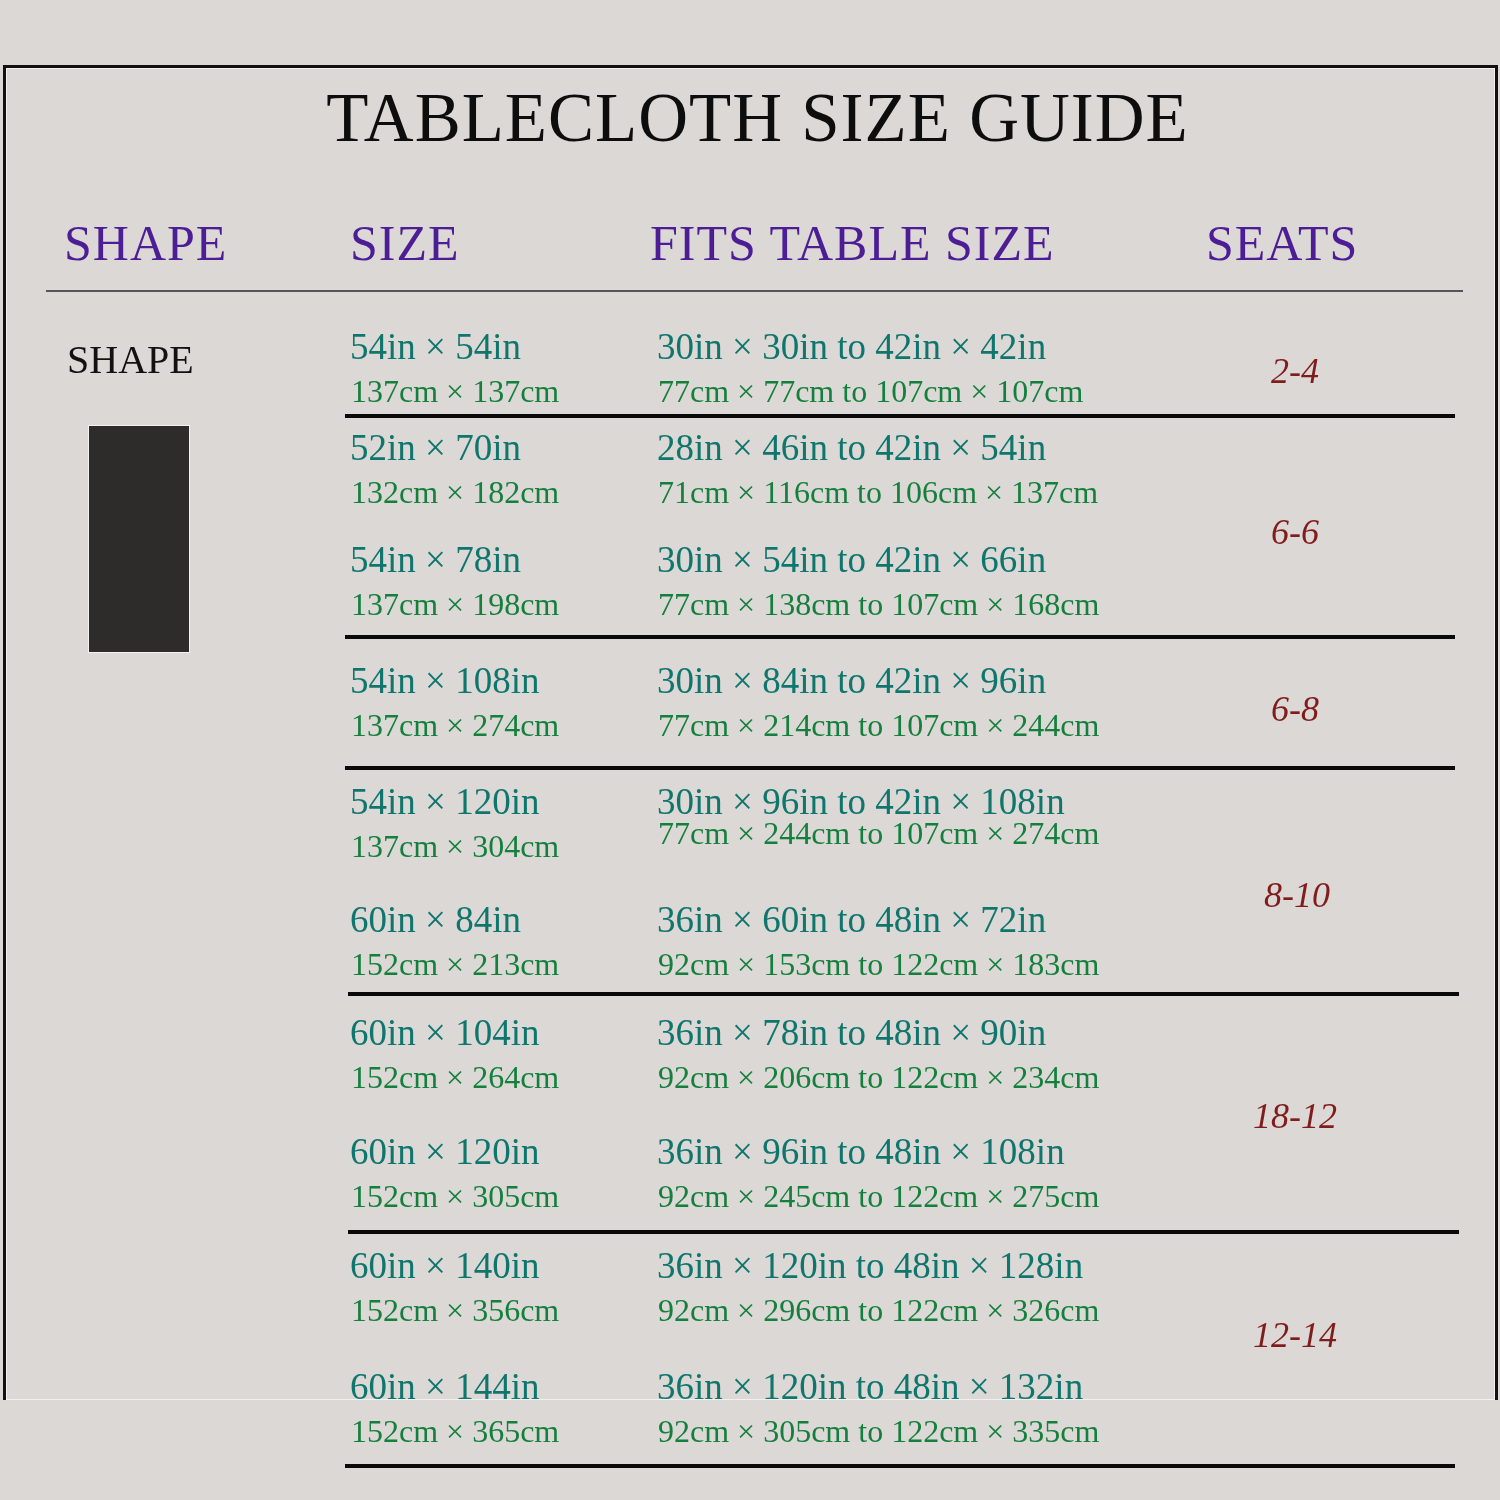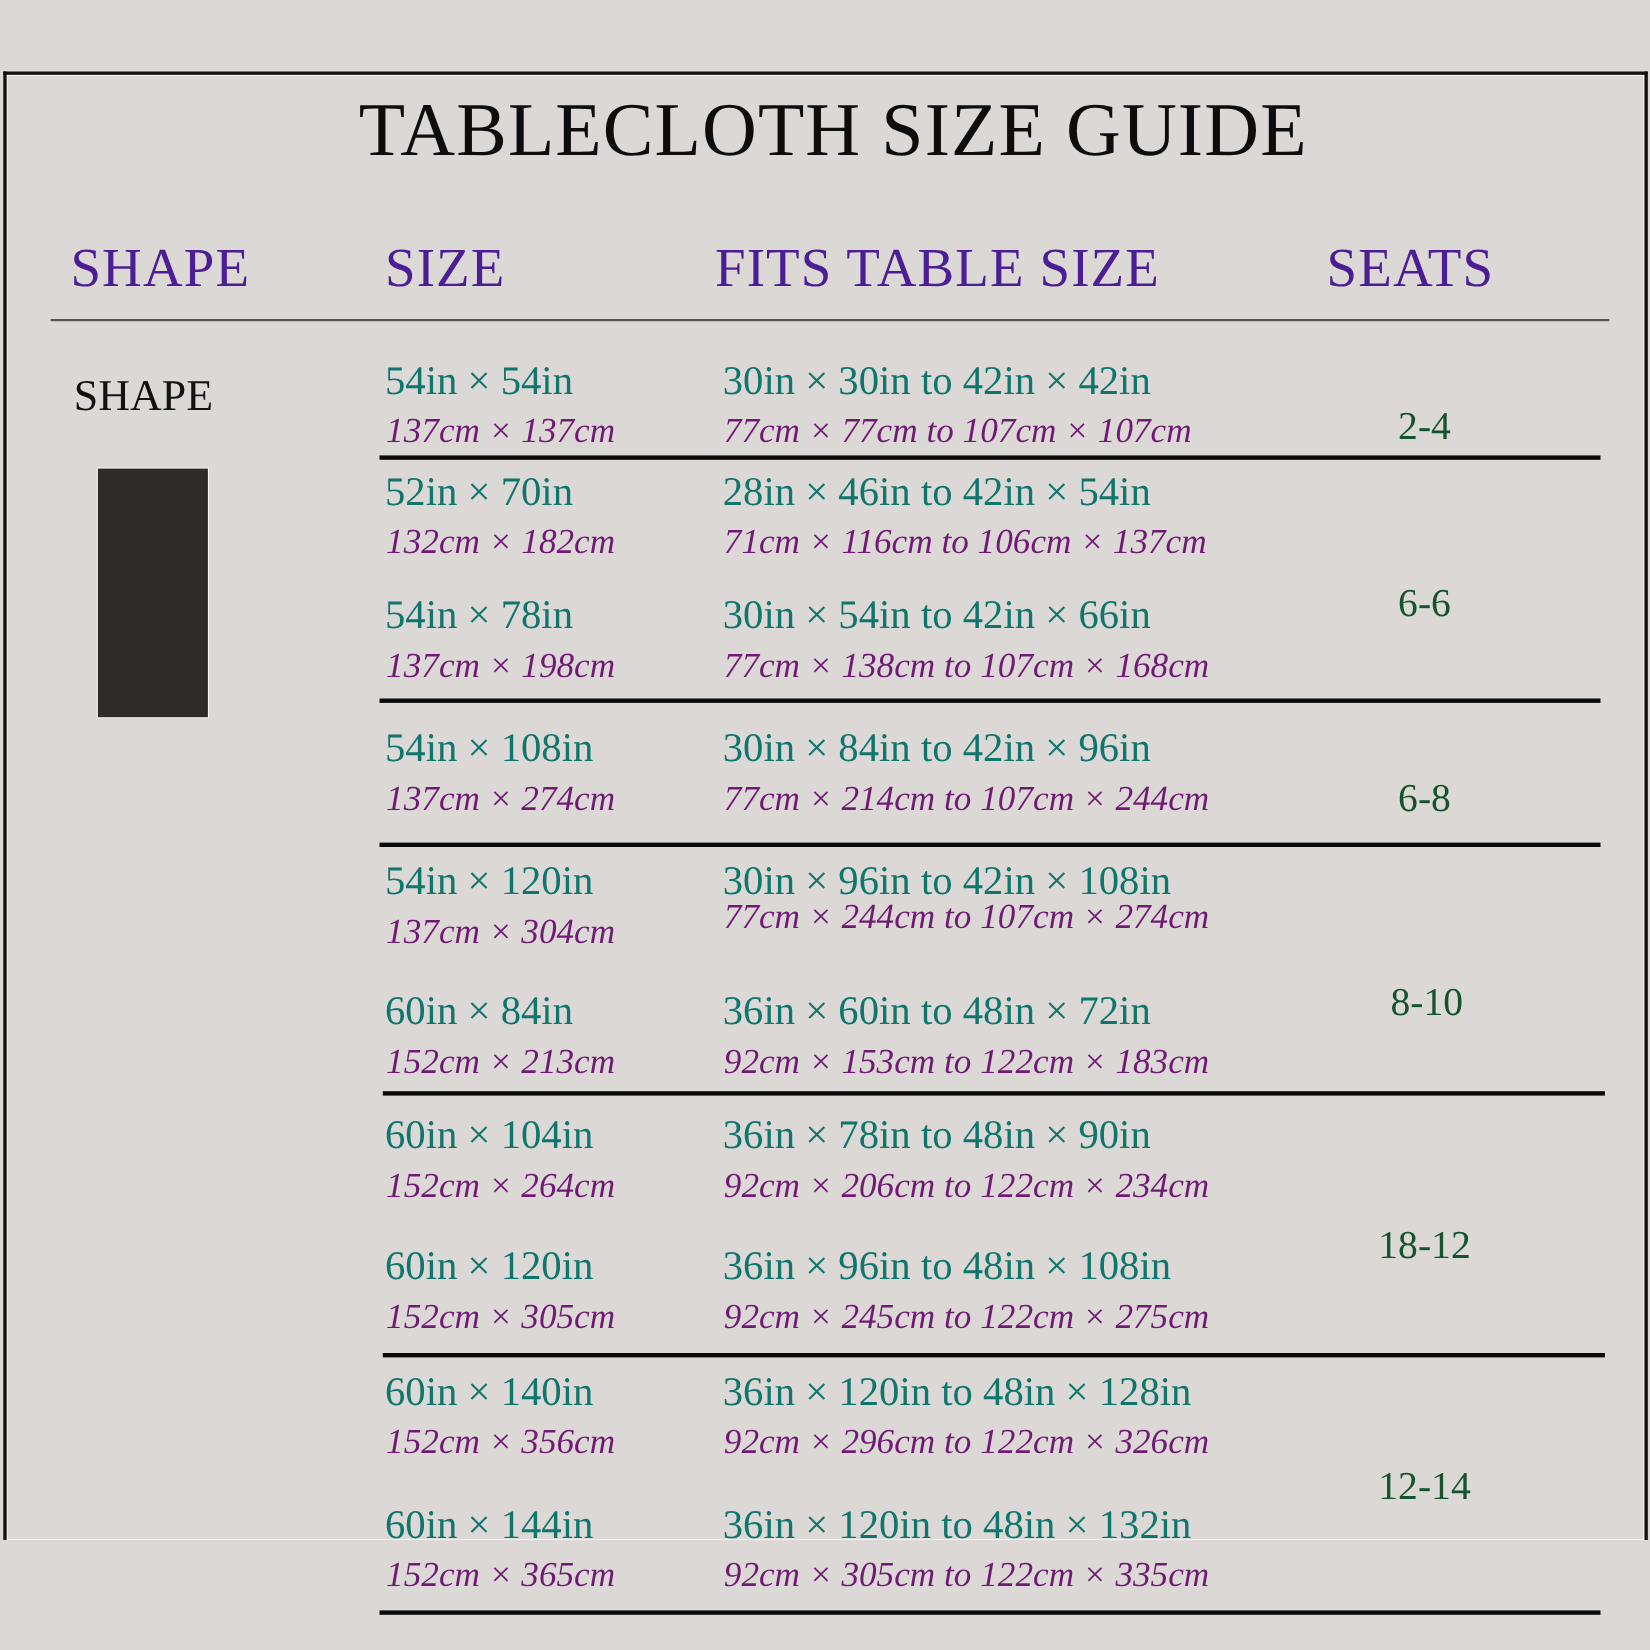--- a/index.html
+++ b/index.html
@@ -25,24 +25,24 @@
     position: absolute; left: 46px; top: 290px; width: 1417px; height: 2px; background: #555;
   }
   .shape-label {
     position: absolute; left: 67px; top: 336px; font-size: 40px; line-height: 48px; color: #111;
   }
   .shape-icon {
     position: absolute; left: 89px; top: 426px; width: 100px; height: 226px;
     background: #2e2c2b; box-shadow: 0 0 0 1px #f4f2f0;
   }
   .cell-in { position: absolute; font-size: 37px; line-height: 42px; color: #0f766e; white-space: nowrap; }
-  .cell-cm { position: absolute; font-size: 32px; line-height: 38px; font-style: italic; color: #701a75; white-space: nowrap; }
+  .cell-cm { position: absolute; font-size: 32px; line-height: 38px; color: #15803d; white-space: nowrap; }
   .seats {
     position: absolute; width: 180px; left: 1205px; text-align: center;
-    font-size: 36px; line-height: 42px; color: #14532d; margin-top: 16px;
+    font-size: 36px; font-style: italic; line-height: 42px; color: #7f1d1d;
   }
   .rule { position: absolute; height: 4px; background: #0a0a0a; }
 </style>
 </head>
 <body>
 
 <div class="frame"></div>
 
 <div class="title">TABLECLOTH SIZE GUIDE</div>
 

